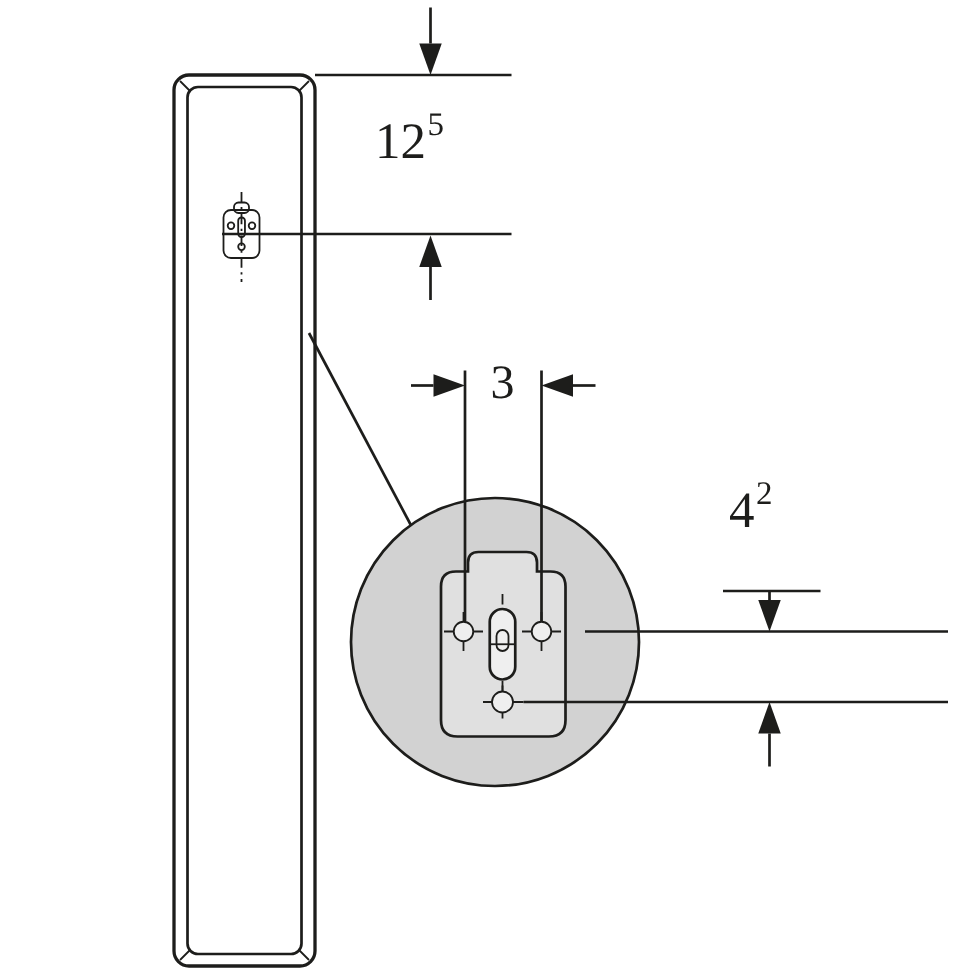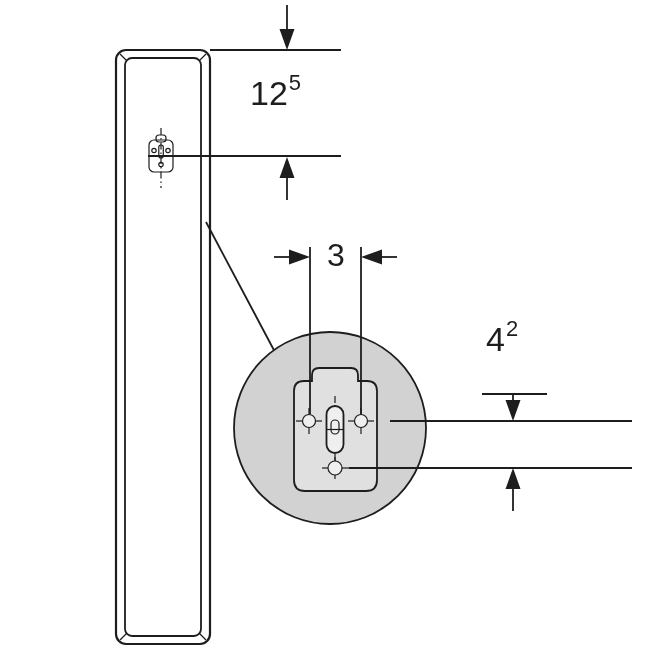--- a/index.html
+++ b/index.html
@@ -1,21 +1,21 @@
 <!DOCTYPE html>
 <html style="--line: #1d1d1b; --background: #ffffff; --detail_circle_fill: #d2d2d2; --plate_fill: #e0e0e0; --hole_fill: #efefef;"><head>
 <meta charset="utf-8">
 <style>
   html, body { margin: 0; padding: 0; background: #ffffff; }
   .stage {
     position: relative;
     width: 650px;
     height: 650px;
     background: var(--background, #ffffff);
-    font-family: Liberation Sans, sans-serif;
+    font-family: Liberation Serif, serif;
     overflow: hidden;
   }
   .stage svg { position: absolute; left: 0; top: 0; }
 
   .ln       { stroke: var(--line, #1d1d1b); fill: none; stroke-width: 1.8; stroke-linecap: butt; }
   .ln-thick { stroke-width: 2.2; }
   .ln-thin  { stroke-width: 1.2; }
   .dash     { stroke-dasharray: 7 3 1.5 3; }
   .arrow    { fill: var(--line, #1d1d1b); stroke: none; }
   .circle-fill { fill: var(--detail_circle_fill, #d2d2d2); }

